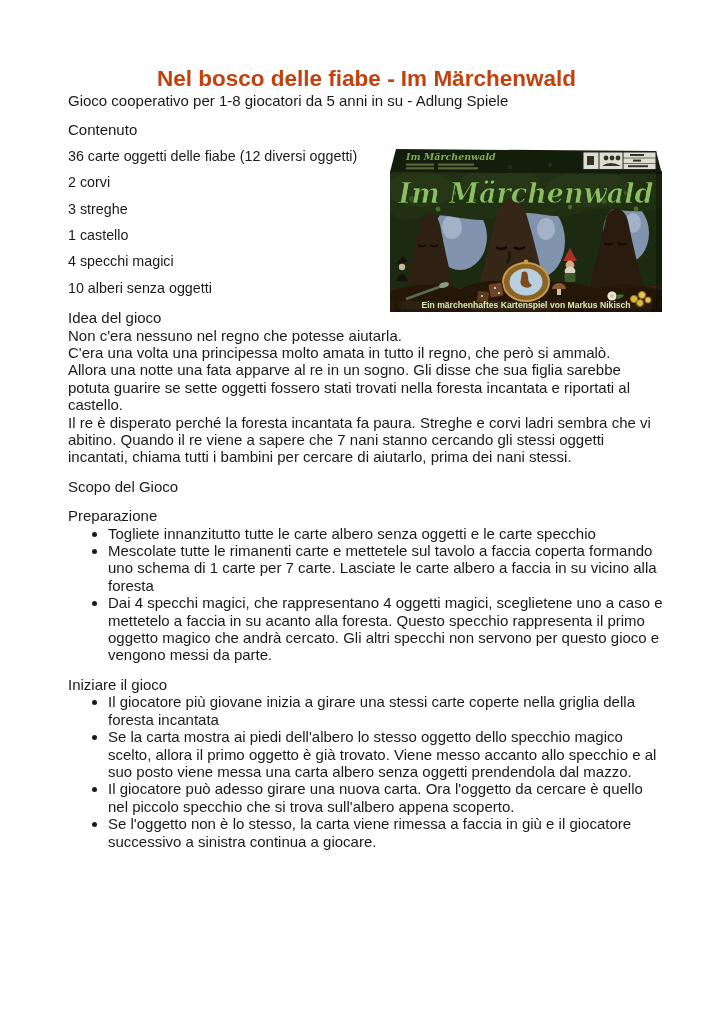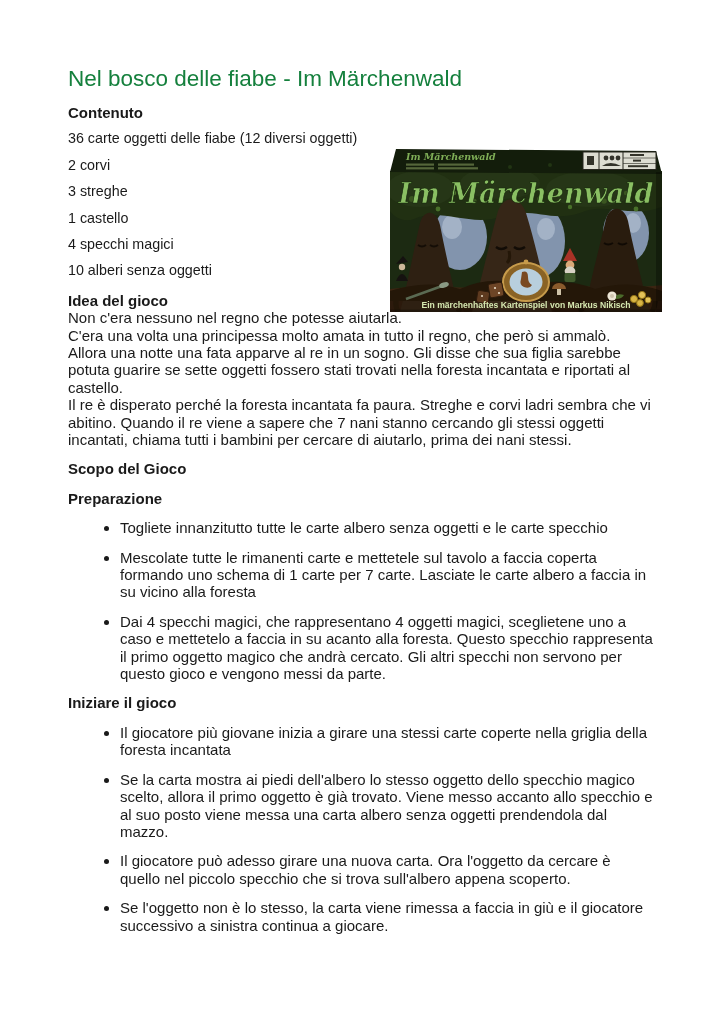--- a/index.html
+++ b/index.html
@@ -6,44 +6,45 @@
   .page{
     position:relative;width:724px;height:1024px;background:#ffffff;
     font-family:"Liberation Sans","DejaVu Sans",sans-serif;
     color:#1a1a1a;overflow:hidden;
   }
   .content{
     position:absolute;left:68px;top:0;width:597px;
     font-size:15px;line-height:17.4px;
   }
   .doc-title{
-    margin:66px 0 0 0;
-    font-size:22.5px;line-height:26px;font-weight:normal;color:#15803d;
+    margin:66px 0 0 0;text-align:center;
+    font-size:22.5px;line-height:26px;font-weight:bold;color:#c2410c;
   }
   .subtitle{margin:18px 0 0 0;}
-  .sec-heading{font-weight:bold;margin:12px 0 0 0;}
+  .sec-heading{font-weight:normal;margin:12px 0 0 0;}
   .plain-list{font-size:14.3px;line-height:17.4px;white-space:nowrap;width:320px;}
   .plain-list div{height:17.4px;margin-top:9px;}
   p.para{margin:0;}
   ul.bullets{margin:0;padding:0 0 0 40px;list-style:disc;}
-  ul.bullets li{padding-left:0;margin:12px;}
+  ul.bullets li{padding-left:0;margin:0;}
   .box-art{
     position:absolute;left:390px;top:149px;width:272px;height:163px;
   }
   .box-art svg{display:block;}
   .boxtitle{font-family:"DejaVu Serif","Liberation Serif",serif;font-style:italic;font-weight:bold;}
   .boxcaption{font-family:"Liberation Sans",sans-serif;font-weight:bold;}
 </style>
 </head>
 <body>
 
 <div class="page">
 
   <div class="content">
     <h1 class="doc-title">Nel bosco delle fiabe - Im Märchenwald</h1>
+    <p class="subtitle para">Gioco cooperativo per 1-8 giocatori da 5 anni in su - Adlung Spiele</p>
 
     <div class="sec-heading">Contenuto</div>
     <div class="plain-list">
       <div>36 carte oggetti delle fiabe (12 diversi oggetti)</div>
       <div>2 corvi</div>
       <div>3 streghe</div>
       <div>1 castello</div>
       <div>4 specchi magici</div>
       <div>10 alberi senza oggetti</div>
     </div>

